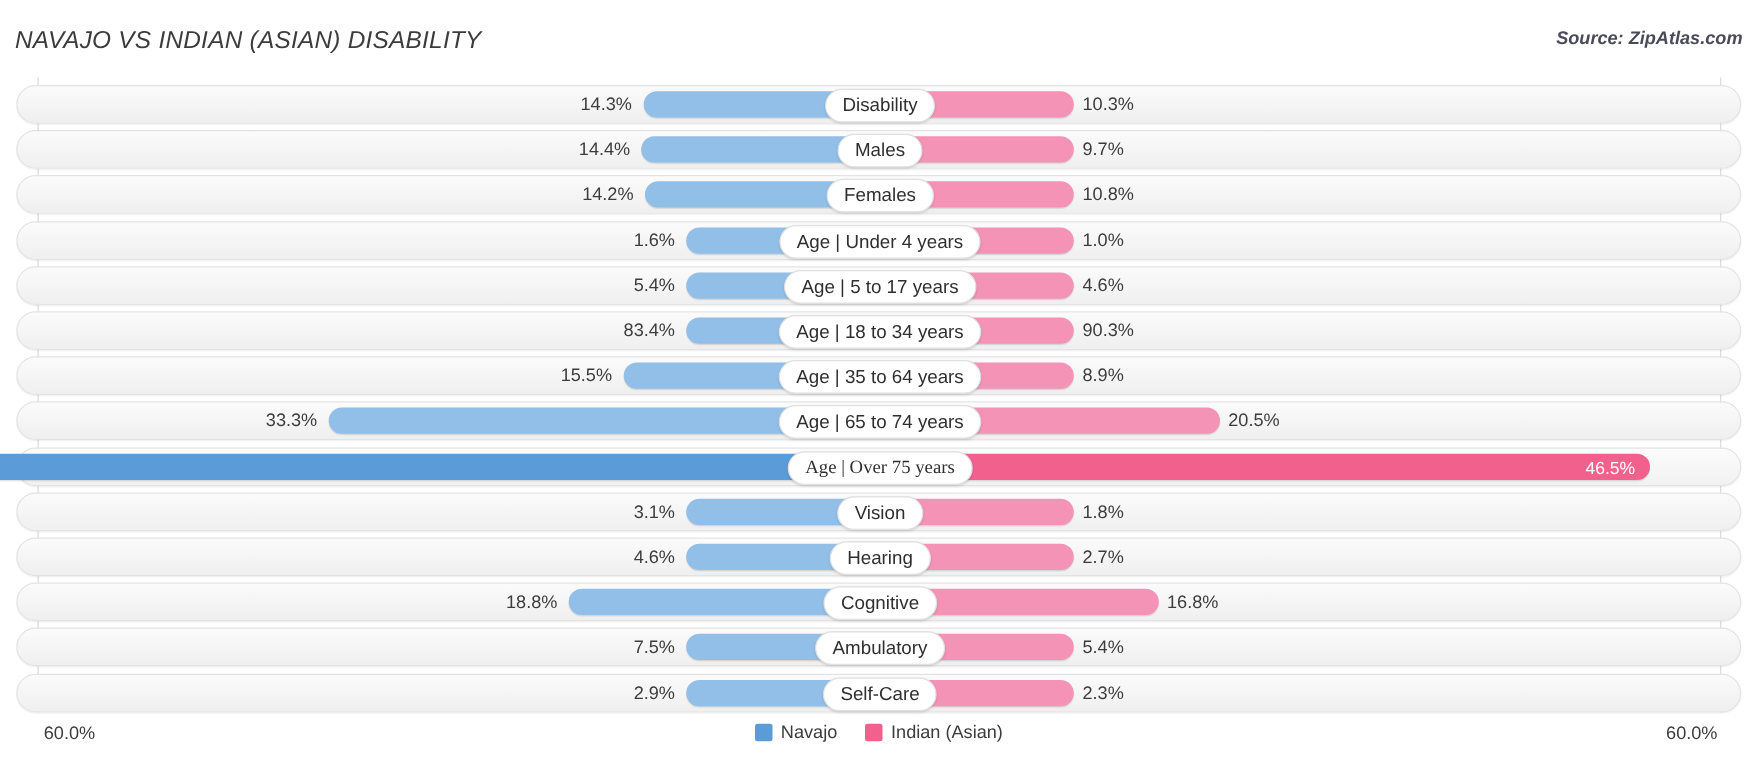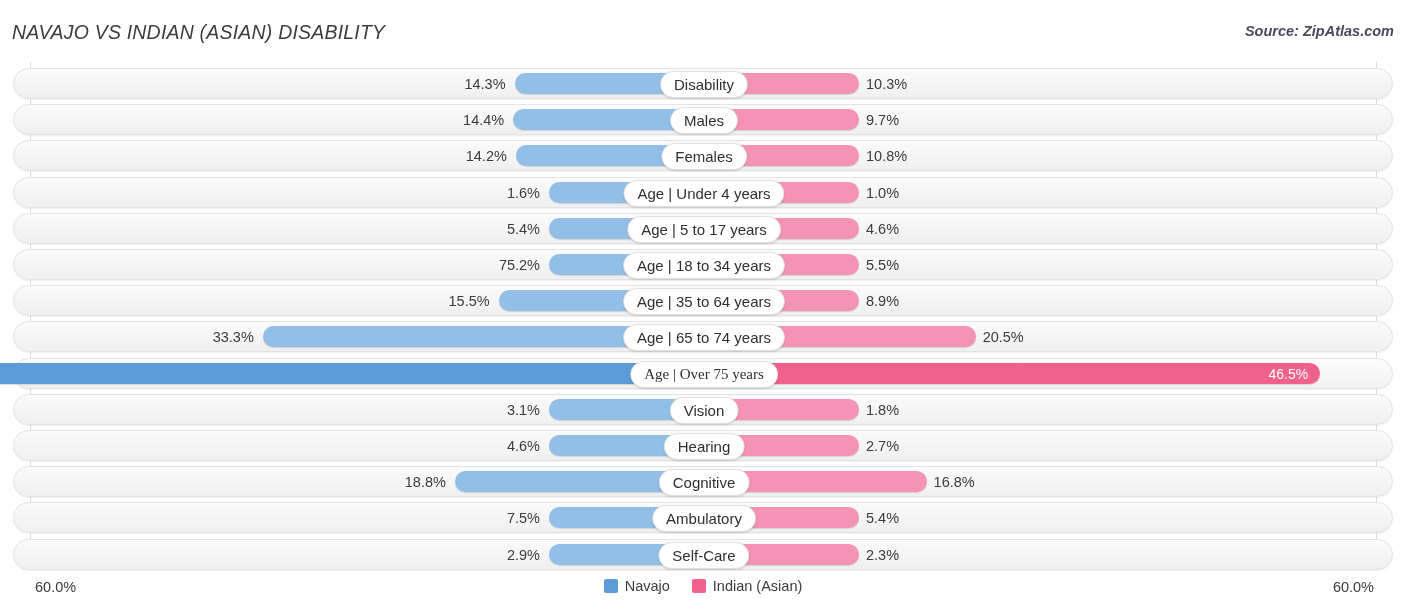--- a/index.html
+++ b/index.html
@@ -218,22 +218,22 @@
       <div class="row" style="top: 150.8px;">
         <div class="bar left" style="left: 535px; width: 155px;"></div>
         <div class="bar right" style="left: 690px; width: 155px;"></div>
         <div class="val left" style="right: 852px;">5.4%</div>
         <div class="val right" style="left: 852px;">4.6%</div>
         <div class="pill" style="left: 690px;">Age | 5 to 17 years</div>
       </div>
       <div class="row" style="top: 187px;">
         <div class="bar left" style="left: 535px; width: 155px;"></div>
         <div class="bar right" style="left: 690px; width: 155px;"></div>
-        <div class="val left" style="right: 852px;">75.2%</div>
-        <div class="val right" style="left: 852px;">5.5%</div>
+        <div class="val left" style="right: 852px;">83.4%</div>
+        <div class="val right" style="left: 852px;">90.3%</div>
         <div class="pill" style="left: 690px;">Age | 18 to 34 years</div>
       </div>
       <div class="row" style="top: 223.2px;">
         <div class="bar left" style="left: 484.625px; width: 205.375px;"></div>
         <div class="bar right" style="left: 690px; width: 155px;"></div>
         <div class="val left" style="right: 902.375px;">15.5%</div>
         <div class="val right" style="left: 852px;">8.9%</div>
         <div class="pill" style="left: 690px;">Age | 35 to 64 years</div>
       </div>
       <div class="row" style="top: 259.4px;">

